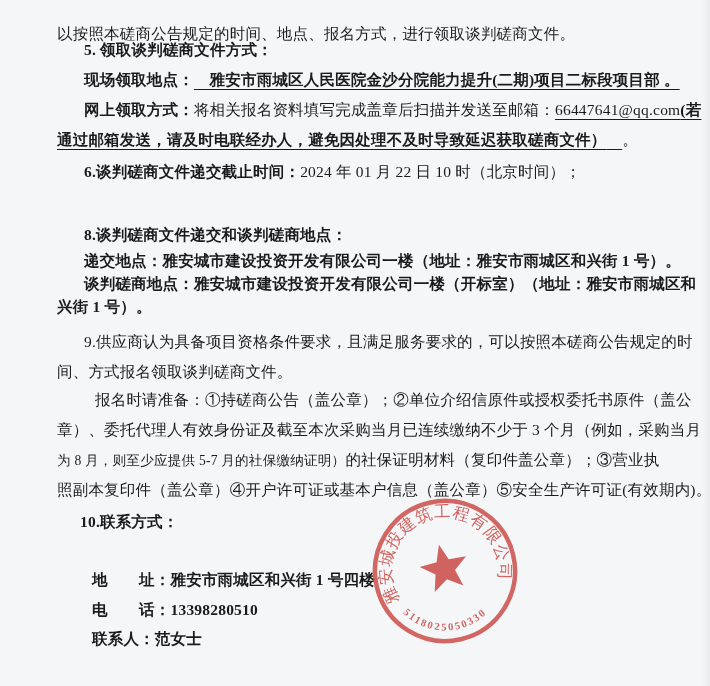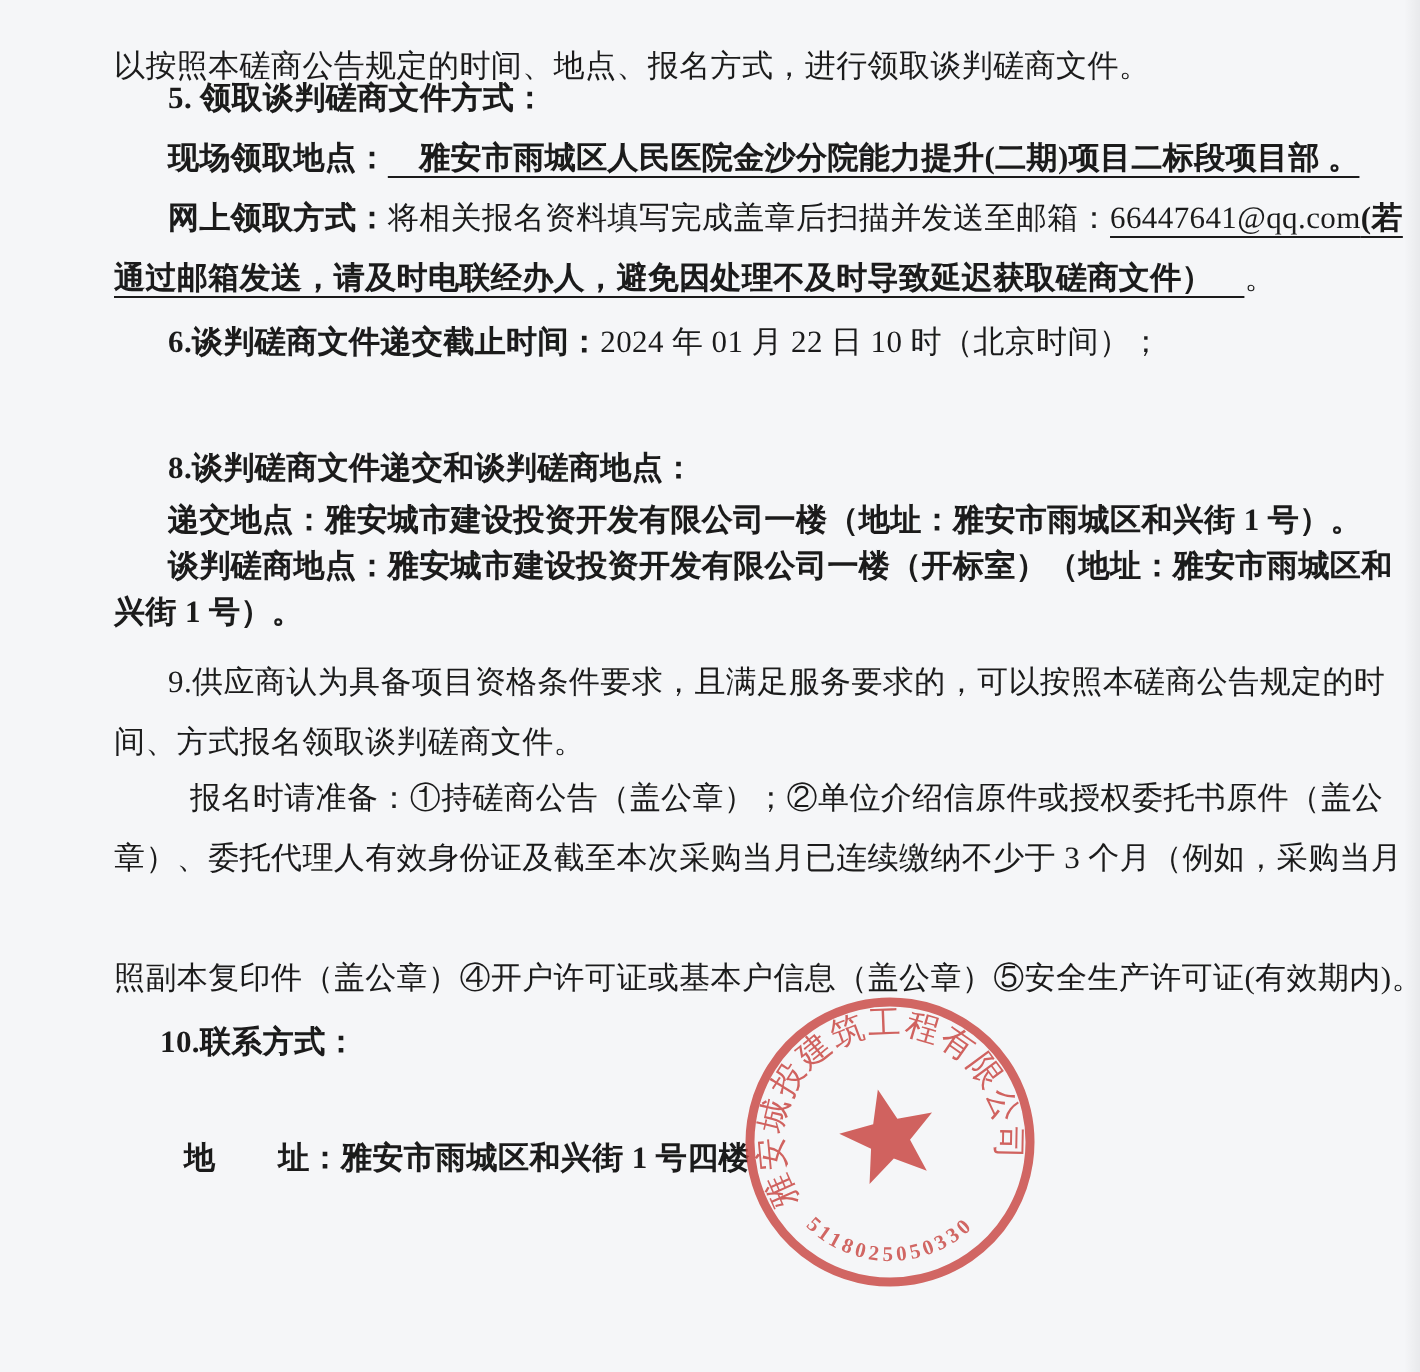--- a/index.html
+++ b/index.html
@@ -59,29 +59,34 @@
   <div class="line b" style="top:296px;left:57px;">兴街 1 号）。</div>
 
   <div class="line" style="top:331px;left:84px;">9.供应商认为具备项目资格条件要求，且满足服务要求的，可以按照本磋商公告规定的时</div>
 
   <div class="line" style="top:361px;left:57px;">间、方式报名领取谈判磋商文件。</div>
 
   <div class="line" style="top:389px;left:95px;">报名时请准备：①持磋商公告（盖公章）；②单位介绍信原件或授权委托书原件（盖公</div>
 
   <div class="line" style="top:419px;left:57px;">章）、委托代理人有效身份证及截至本次采购当月已连续缴纳不少于 3 个月（例如，采购当月</div>
 
+  <div class="line" style="top:449px;left:57px;">
+    <span class="sm">为 8 月，则至少应提供 5-7 月的社保缴纳证明）</span><span>的社保证明材料（复印件盖公章）；③营业执</span>
+  </div>
 
   <div class="line" style="top:479px;left:57px;">照副本复印件（盖公章）④开户许可证或基本户信息（盖公章）⑤安全生产许可证(有效期内)。</div>
 
   <div class="line b" style="top:511px;left:80px;">10.联系方式：</div>
 
 
   <div class="line b" style="top:569px;left:92px;">地　　址：雅安市雨城区和兴街 1 号四楼</div>
 
+  <div class="line b" style="top:599px;left:92px;">电　　话：13398280510</div>
 
+  <div class="line b" style="top:628px;left:92px;">联系人：范女士</div>
 
   <svg class="seal" width="150" height="150" viewBox="0 0 150 150">
     <defs>
       <path id="arcTop" d="M 24.3,93.5 A 54,54 0 1 1 125.7,93.5"></path>
       <path id="arcBot" d="M 24.5,106.5 A 59.5,59.5 0 0 0 125.5,106.5"></path>
     </defs>
     <g transform="rotate(-13 75 75)">
       <circle cx="75" cy="75" r="70" fill="none" stroke="#c8403c" stroke-width="4.5" stroke-opacity="0.9"></circle>
       <path d="M75,48 L81.2,64.5 L98.8,65.3 L85,76.2 L89.7,93.2 L75,83.5 L60.3,93.2 L65,76.2 L51.2,65.3 L68.8,64.5 Z" fill="#c8403c" fill-opacity="0.92"></path>
       <text font-size="16.5" letter-spacing="1" fill="#c8403c" fill-opacity="0.92">

